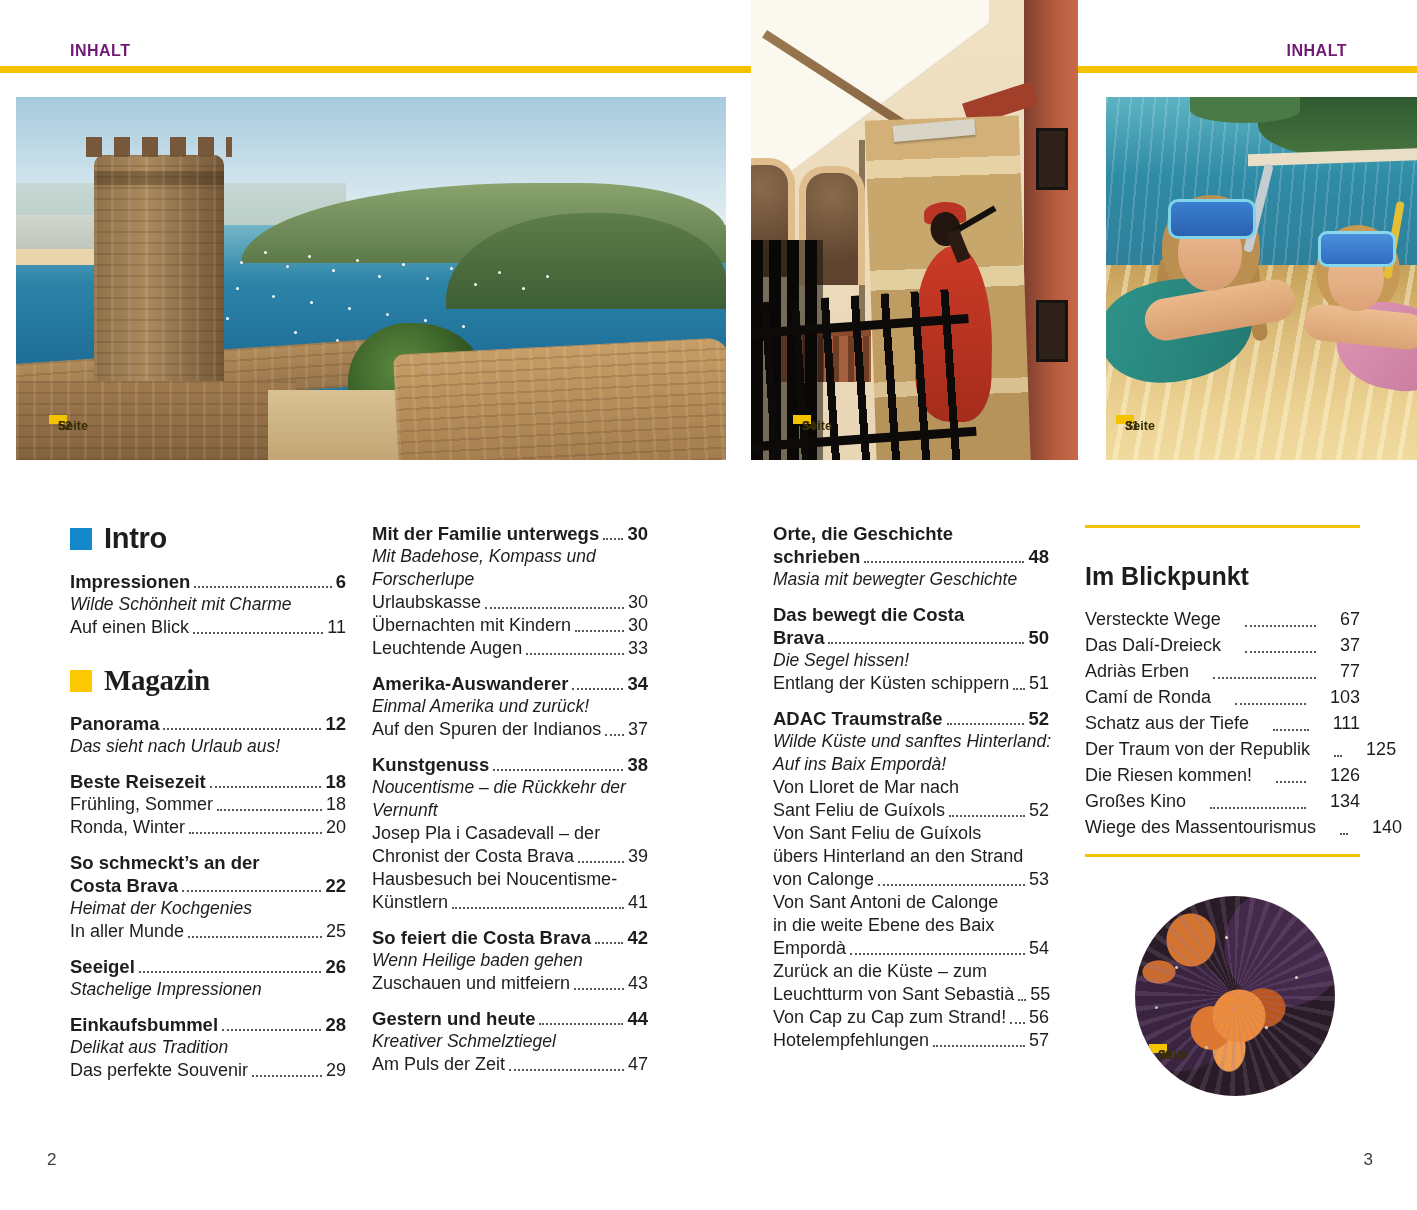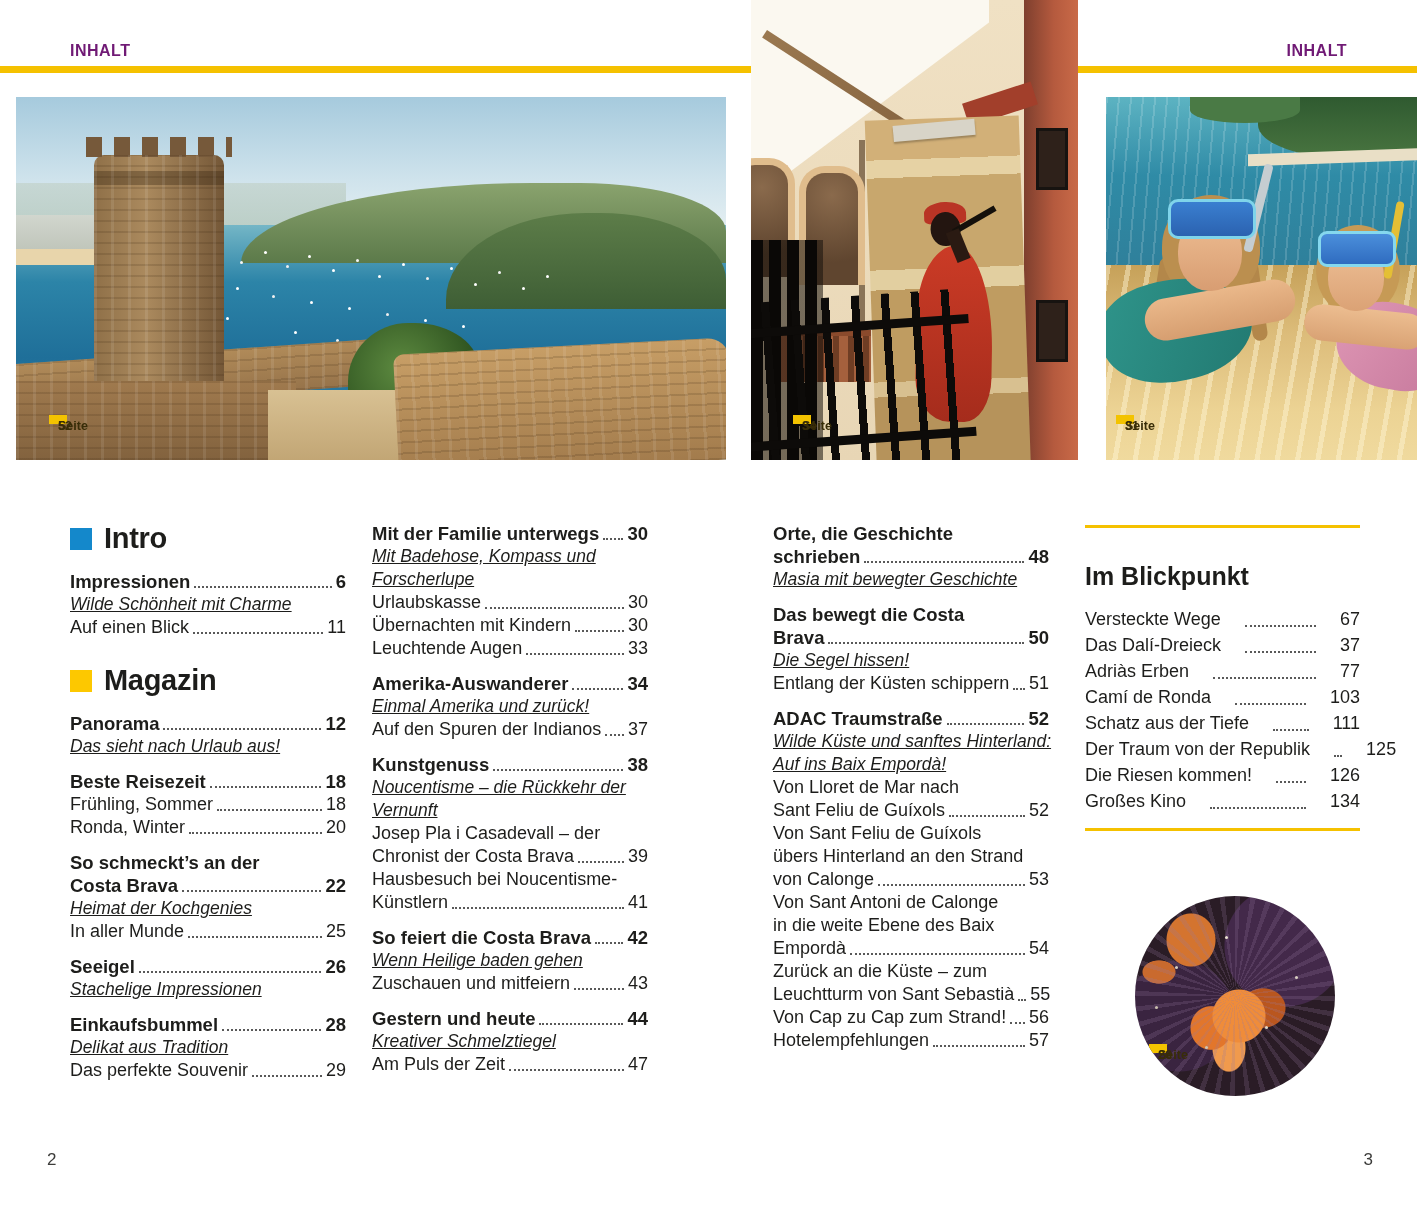--- a/index.html
+++ b/index.html
@@ -107,30 +107,30 @@
     radial-gradient(circle at 75% 25%,#43294a 0 60px,rgba(0,0,0,0) 61px),
     radial-gradient(circle at 22% 60%,#3a2440 0 55px,rgba(0,0,0,0) 56px),
     radial-gradient(circle at 50% 50%,#2a1c26 0 70%,#160f13 100%);}
   #ph-urchin::before{content:"";position:absolute;inset:0;border-radius:50%;
     background:repeating-conic-gradient(rgba(150,120,160,.22) 0 3deg,transparent 3deg 9deg);}
   #ph-urchin .u-specks{left:90px;top:40px;width:3px;height:3px;border-radius:50%;background:#e8e0d0;box-shadow:
     -50px 30px 0 #d8cfc0,40px 90px 0 #e0d6c4,-20px 110px 0 #cfc5b2,70px 40px 0 #d8cfc0,-70px 70px 0 #c9bfae;}
   
   .toc-col{position:absolute;z-index:1;}
   .sec-head{display:flex;align-items:center;margin:0 0 15px 0;}
-  .sec-head.gap{margin-top:25px;}
+  .sec-head.gap{margin-top:25px;font-family:Liberation Serif, serif;}
   .sec-head .sq{width:22px;height:22px;margin-right:12px;flex:none;}
   .sec-head .sec-title{font-size:29px;font-weight:bold;letter-spacing:-.3px;}
   .bp-head{font-size:25px;font-weight:bold;margin:34px 0 15px;}
   .rule{height:3px;background:#f5c100;}
   .row{display:flex;line-height:23px;font-size:18px;}
   .row.gap{margin-top:12px;}
   .row .lbl{white-space:nowrap;}
   .row.b{font-weight:bold;font-size:18.5px;}
-  .row.i{font-style:italic;font-size:17.5px;text-decoration:underline;}
+  .row.i{font-style:italic;font-size:17.5px;}
   .row .leader{flex:1;margin:0 4px;border-bottom:2px dotted #595959;align-self:flex-end;transform:translateY(-5px);min-width:8px;}
   .row .pg{flex:none;}
   .col4 .row{line-height:26px;gap:20px;}
   .col4 .rule-bottom{margin-top:14px;}
   
   .folio{position:absolute;top:1150px;font-size:17px;color:#3c3c3a;z-index:1;}
   #folio-l{left:47px;} #folio-r{right:44px;}
 </style>
 </head>
 <body>
@@ -535,18 +535,23 @@
       <div class="row r">
         <span class="lbl">Die Riesen kommen!</span>
         <span class="leader"></span>
         <span class="pg">126</span>
       </div>
       <div class="row r">
         <span class="lbl">Großes Kino</span>
         <span class="leader"></span>
         <span class="pg">134</span>
       </div>
+      <div class="row r">
+        <span class="lbl">Wiege des Massentourismus</span>
+        <span class="leader"></span>
+        <span class="pg">140</span>
+      </div>
     </div>
   <div class="rule rule-bottom"></div>
 </div>
 
 <div class="folio" id="folio-l">2</div>
 <div class="folio" id="folio-r">3</div>
 
 </body></html>

